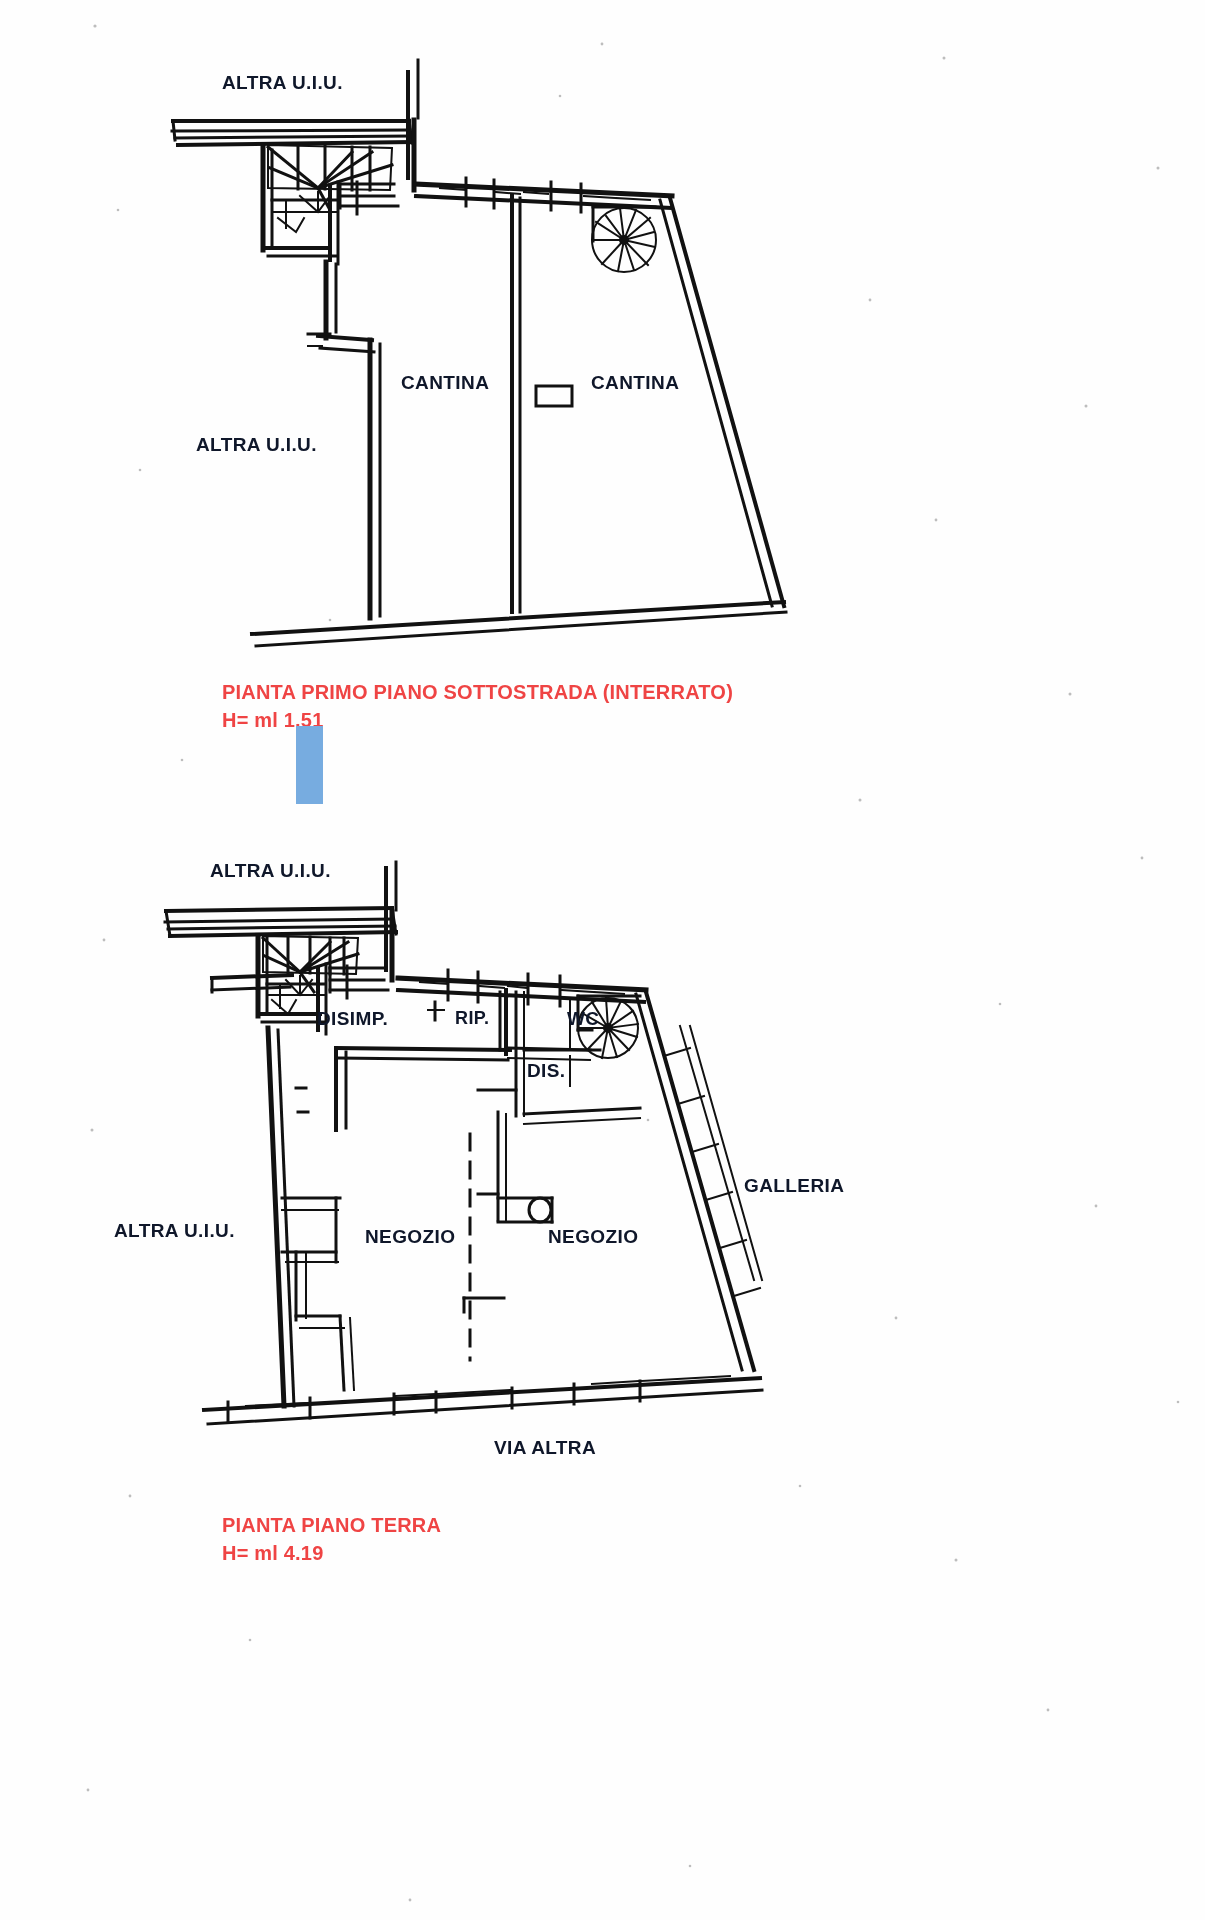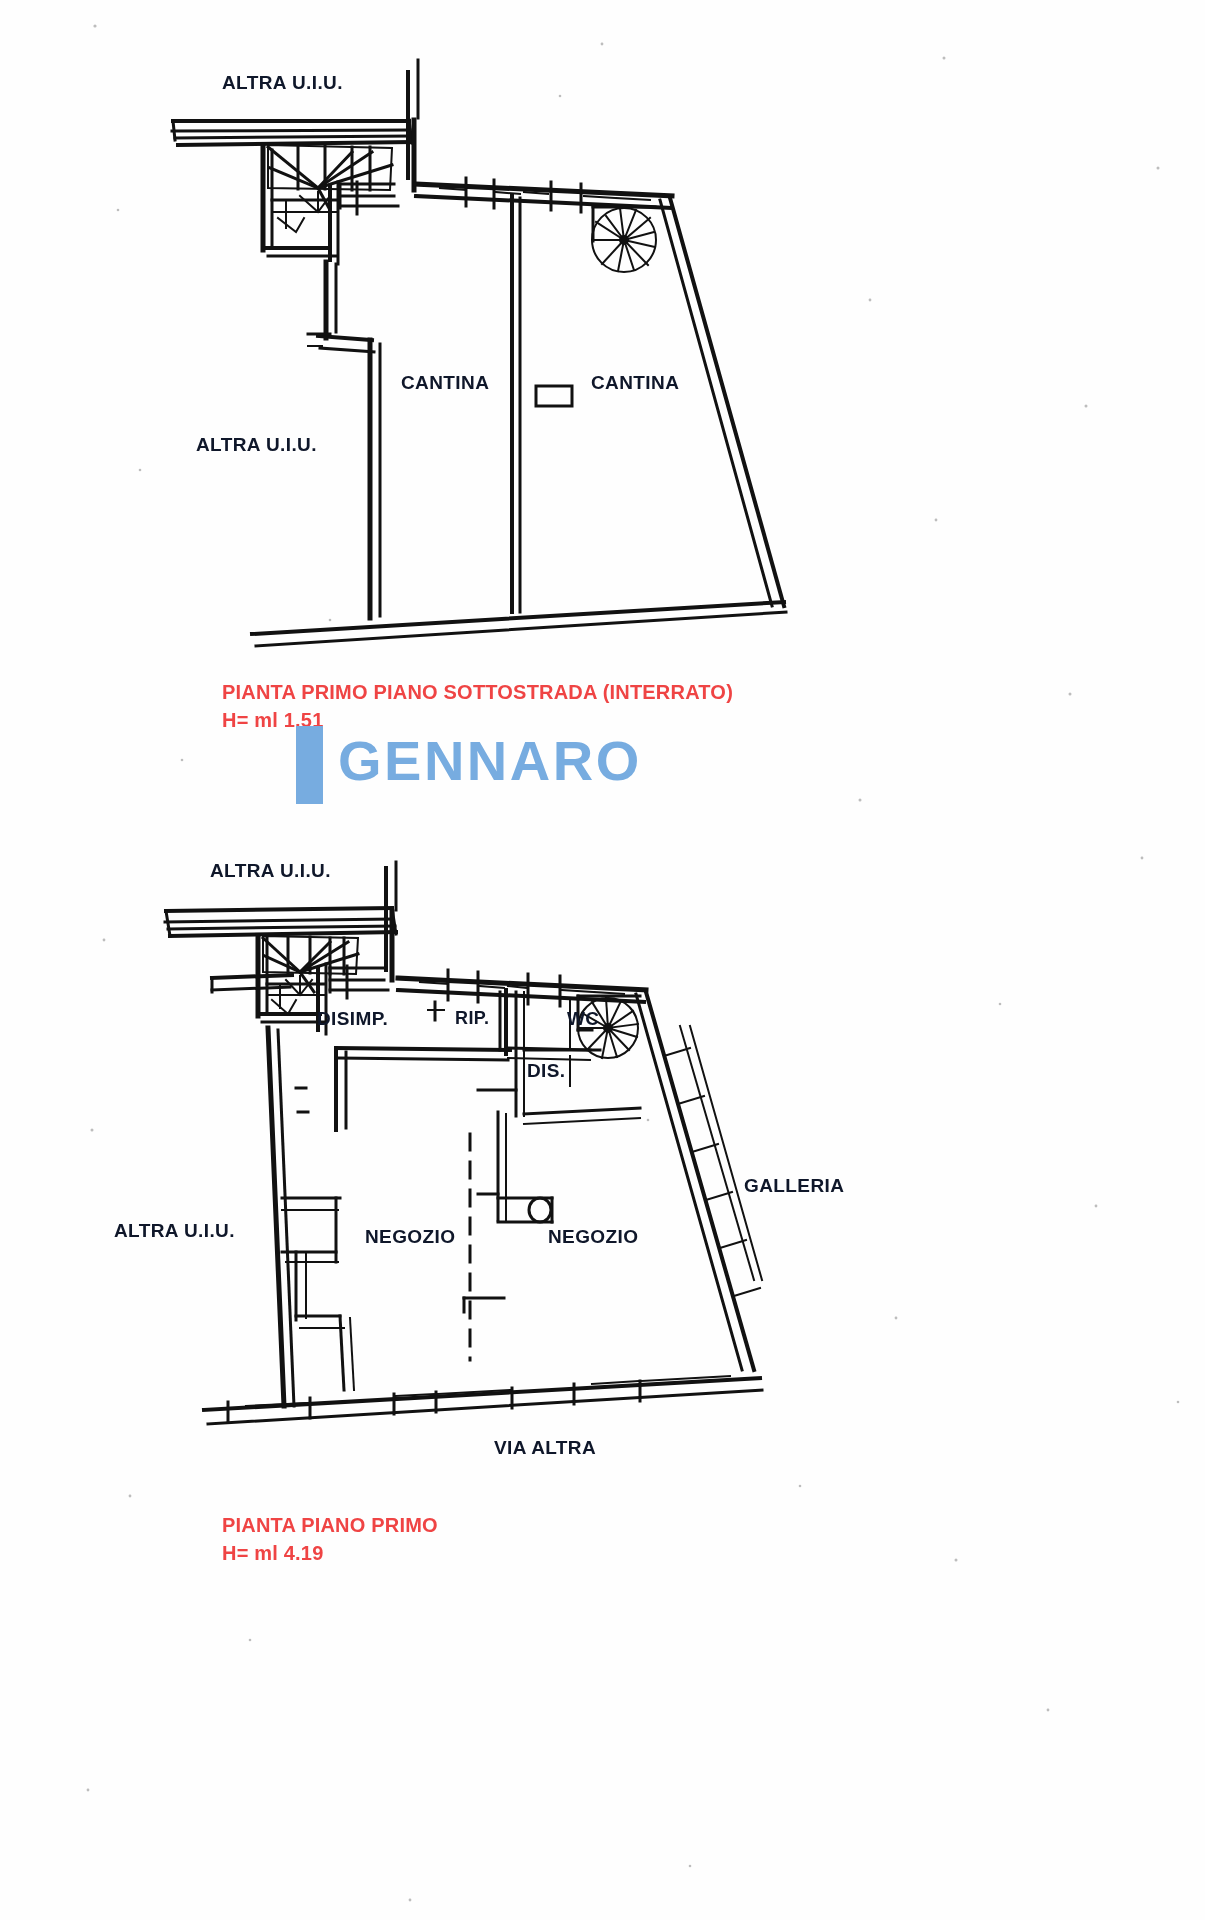--- a/index.html
+++ b/index.html
@@ -160,21 +160,20 @@
 <div class="lbl" style="left:222px;top:72px;font-size:19px;">ALTRA U.I.U.</div>
 <div class="lbl" style="left:196px;top:434px;font-size:19px;">ALTRA U.I.U.</div>
 <div class="lbl" style="left:401px;top:372px;font-size:19px;">CANTINA</div>
 <div class="lbl" style="left:591px;top:372px;font-size:19px;">CANTINA</div>
 
 <div class="caption" style="left:222px;top:680px;font-size:20px;">PIANTA PRIMO PIANO SOTTOSTRADA (INTERRATO)</div>
 <div class="caption" style="left:222px;top:708px;font-size:20px;">H= ml 1.51</div>
 
 <div id="watermark">
   <div id="wm-bar"></div>
-  <div id="wm-bot">GENNARO</div>
 </div>
 
 <div class="plan" id="plan-ground" style="left:0;top:850px;width:950px;height:620px;">
   <svg width="950" height="620" viewBox="0 0 950 620">
     <g fill="none" stroke="#111" stroke-width="3" stroke-linecap="square">
 
       <path d="M166,61 L392,58" stroke-width="4"></path>
       <path d="M165,72 L393,69"></path>
       <path d="M170,86 L396,82" stroke-width="4"></path>
       <path d="M168,79 L395,76"></path>
@@ -347,21 +346,21 @@
 <div class="lbl" style="left:114px;top:1220px;font-size:19px;">ALTRA U.I.U.</div>
 <div class="lbl" style="left:317px;top:1008px;font-size:19px;">DISIMP.</div>
 <div class="lbl" style="left:455px;top:1008px;font-size:18px;">RIP.</div>
 <div class="lbl" style="left:527px;top:1008px;font-size:19px;margin-left:40px;">WC</div>
 <div class="lbl" style="left:527px;top:1060px;font-size:19px;">DIS.</div>
 <div class="lbl" style="left:365px;top:1226px;font-size:19px;">NEGOZIO</div>
 <div class="lbl" style="left:548px;top:1226px;font-size:19px;">NEGOZIO</div>
 <div class="lbl" style="left:744px;top:1175px;font-size:19px;">GALLERIA</div>
 <div class="lbl" style="left:494px;top:1437px;font-size:19px;">VIA ALTRA</div>
 
-<div class="caption" style="left:222px;top:1513px;font-size:20px;">PIANTA PIANO PRIMO</div>
+<div class="caption" style="left:222px;top:1513px;font-size:20px;">PIANTA PIANO TERRA</div>
 <div class="caption" style="left:222px;top:1541px;font-size:20px;">H= ml 4.19</div>
 
 <svg id="speckle" width="1205" height="1920">
   <g fill="#bdbdbd">
     <circle cx="95" cy="26" r="1.6"></circle>
     <circle cx="602" cy="44" r="1.4"></circle>
     <circle cx="944" cy="58" r="1.5"></circle>
     <circle cx="1158" cy="168" r="1.5"></circle>
     <circle cx="118" cy="210" r="1.3"></circle>
     <circle cx="870" cy="300" r="1.4"></circle>

